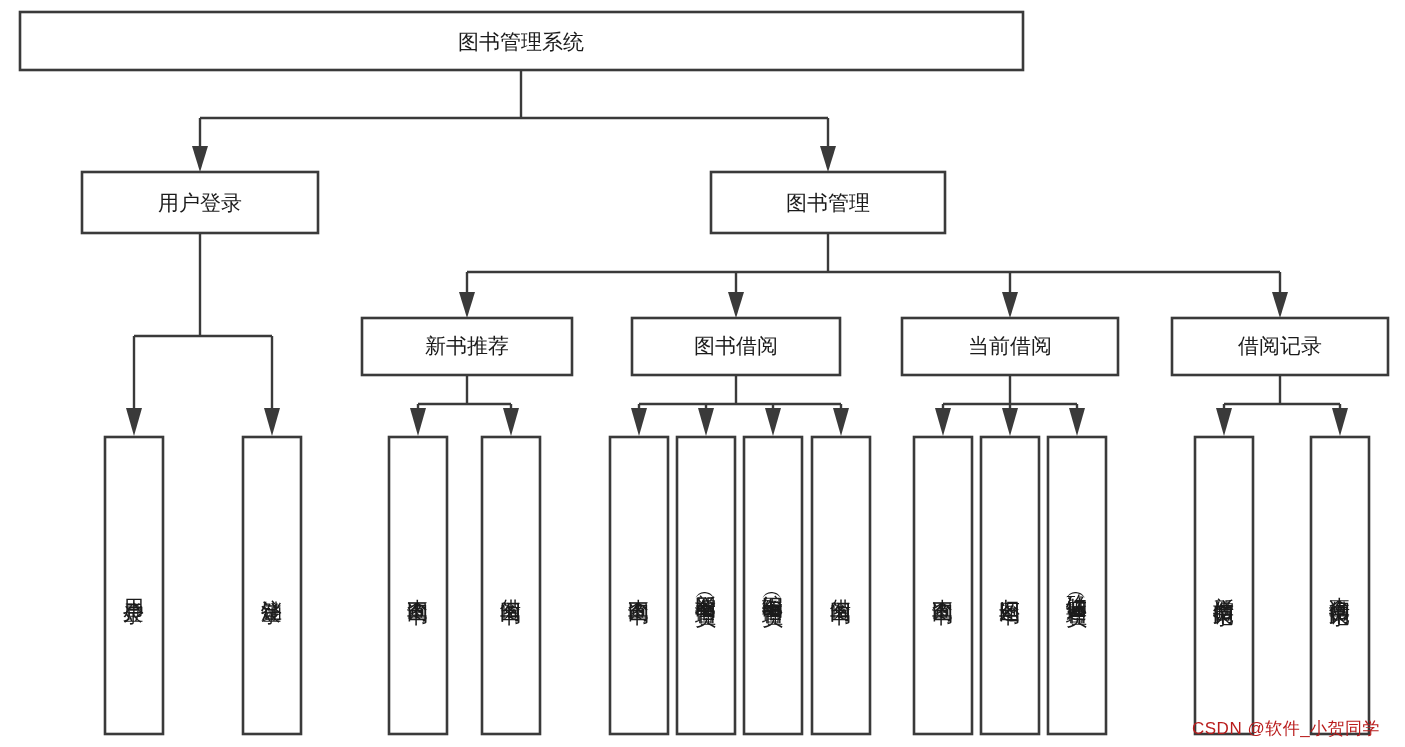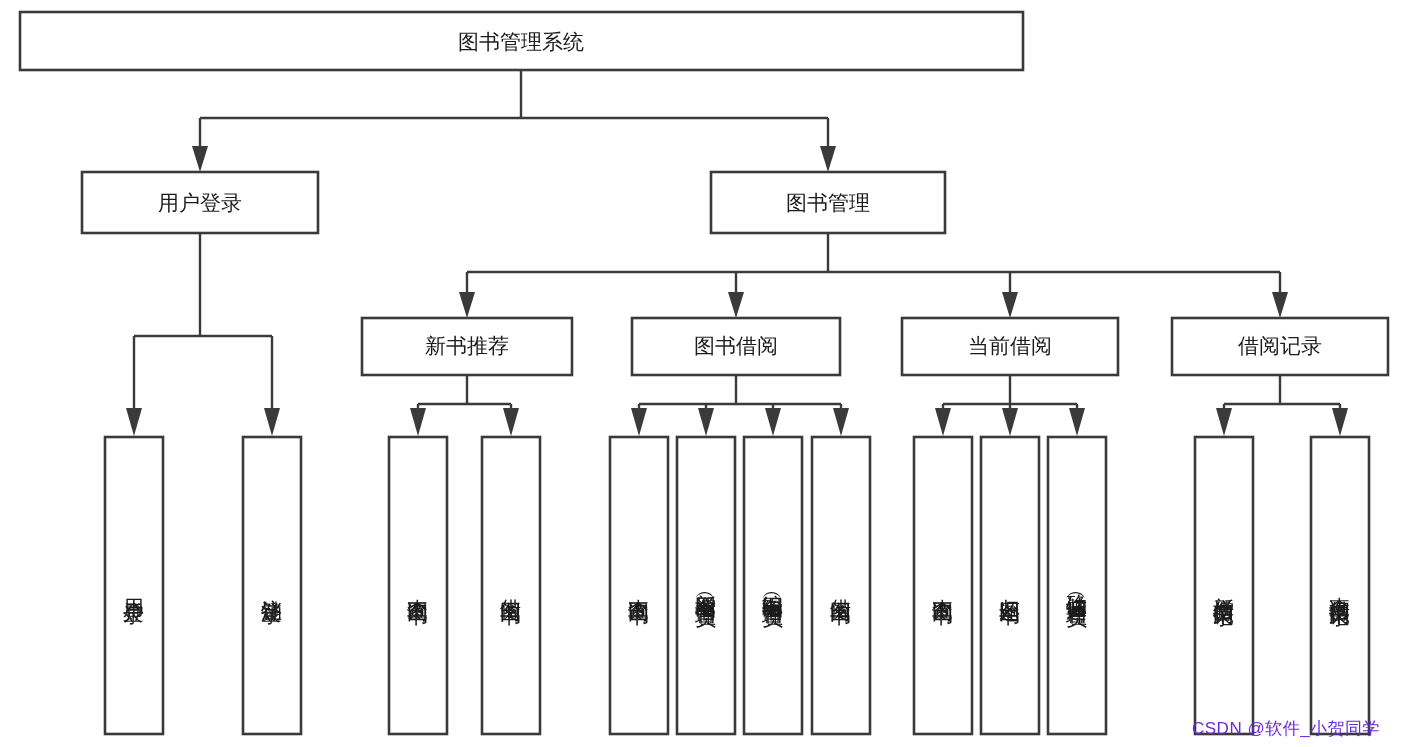--- a/index.html
+++ b/index.html
@@ -70,21 +70,21 @@
     text-align: center;
     display: flex;
     align-items: center;
     justify-content: center;
     pointer-events: none;
   }
   .watermark {
     position: absolute;
     font-family: "Liberation Sans", "DejaVu Sans", sans-serif;
     font-size: 17px;
-    color: #6d28d9;
+    color: #b91c1c;
     white-space: nowrap;
     letter-spacing: 0.5px;
   }
 </style>
 </head>
 <body>
 
 <div id="diagram-root">
 
   <svg class="diagram-svg" viewBox="0 0 1405 747">

